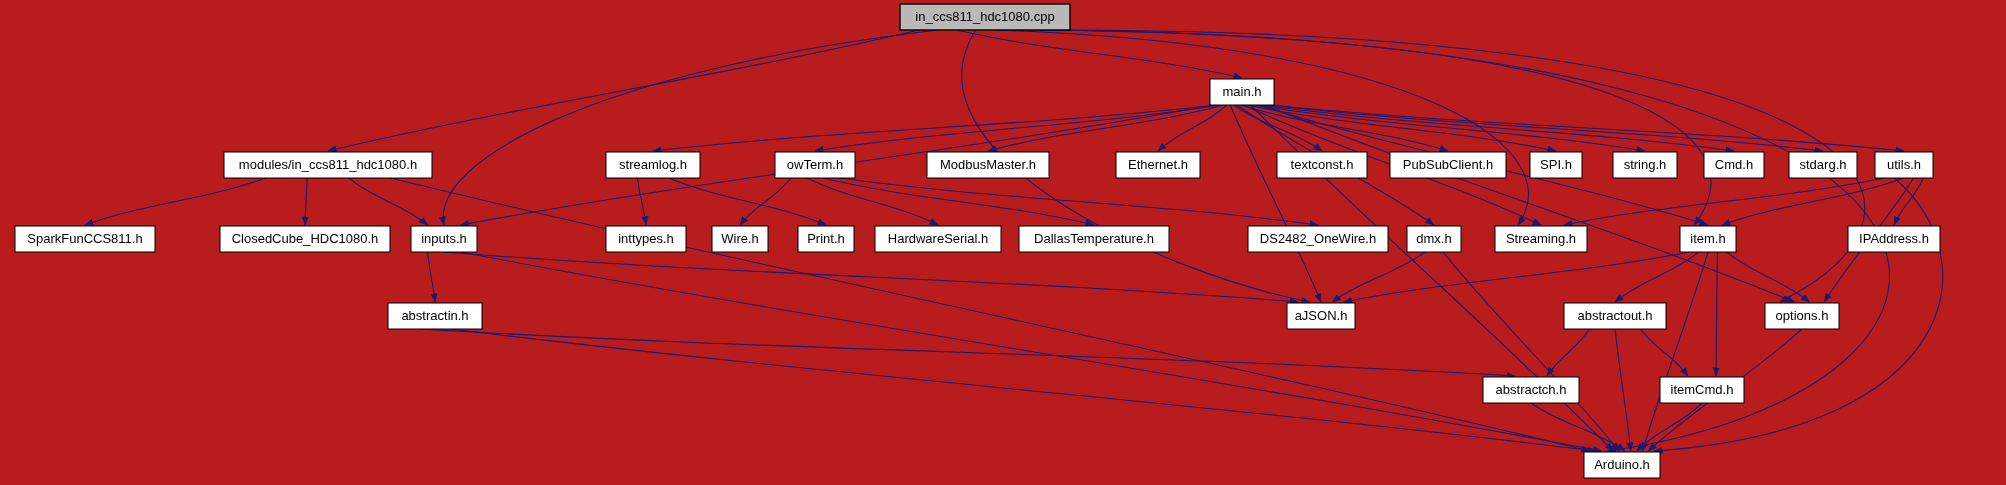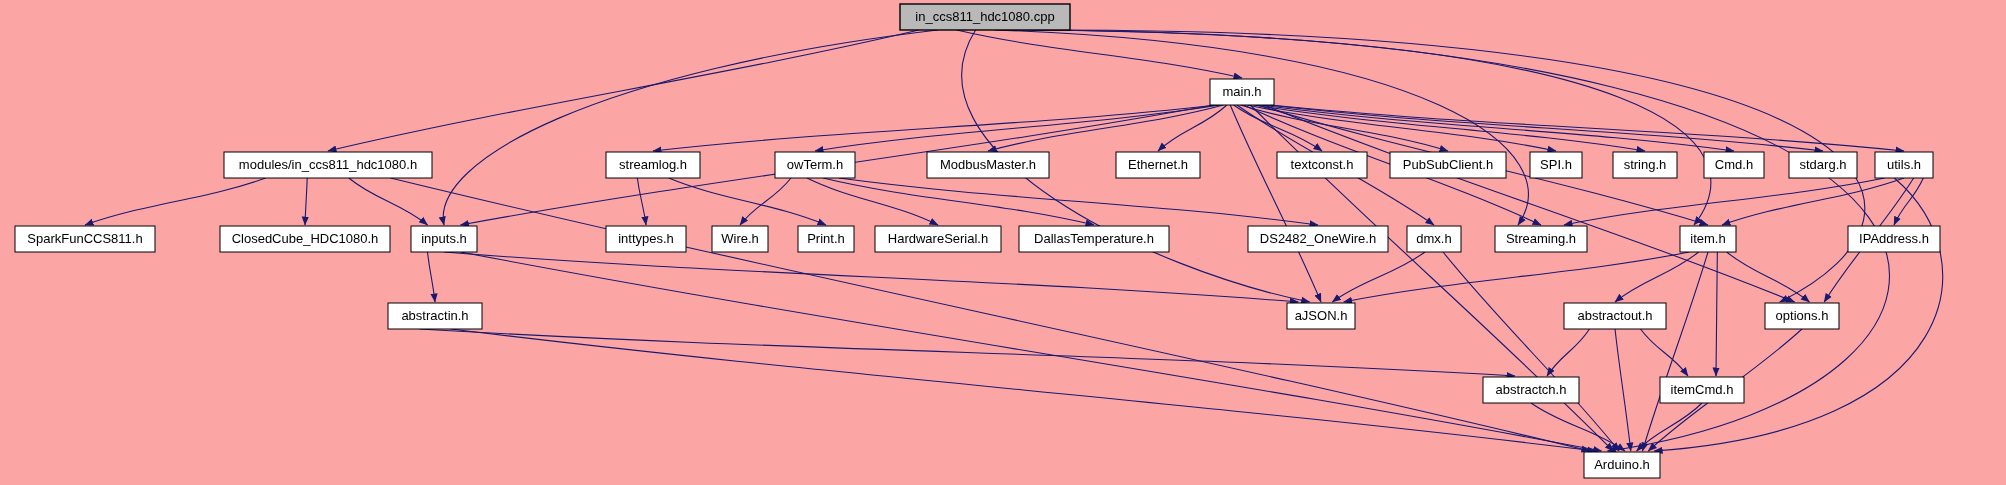--- a/index.html
+++ b/index.html
@@ -5,21 +5,21 @@
   html, body {
     margin: 0;
     padding: 0;
     background: #ffffff;
     font-family: "Liberation Sans", sans-serif;
   }
   .graph-wrap {
     position: relative;
     width: 2006px;
     height: 485px;
-    background: #fca5a5;
+    background: #b91c1c;
     overflow: hidden;
   }
   svg { display: block; }
   .edge {
     fill: none;
     stroke-width: 1.1;
   }
   .node-rect {
     stroke-width: 1;
   }

